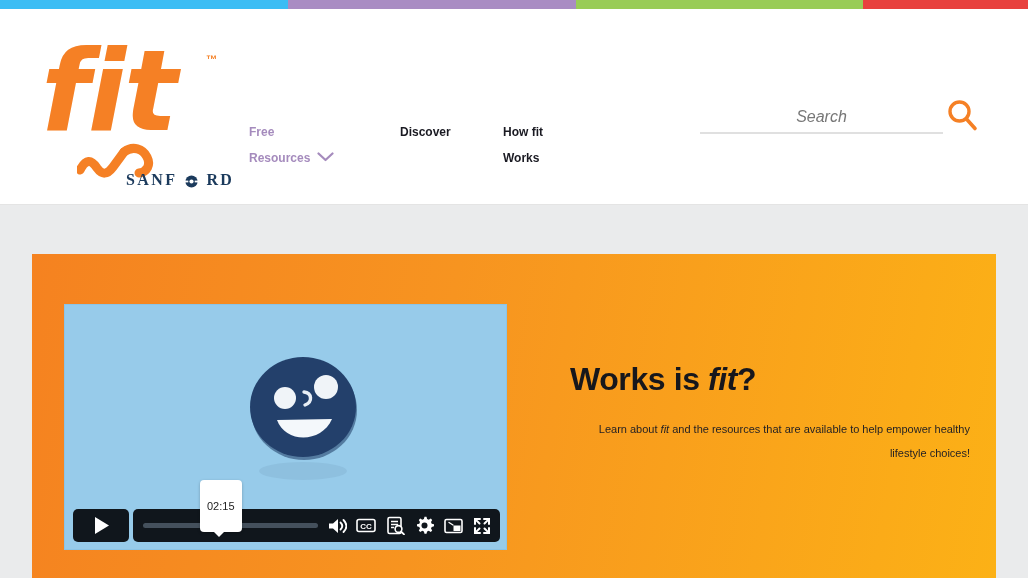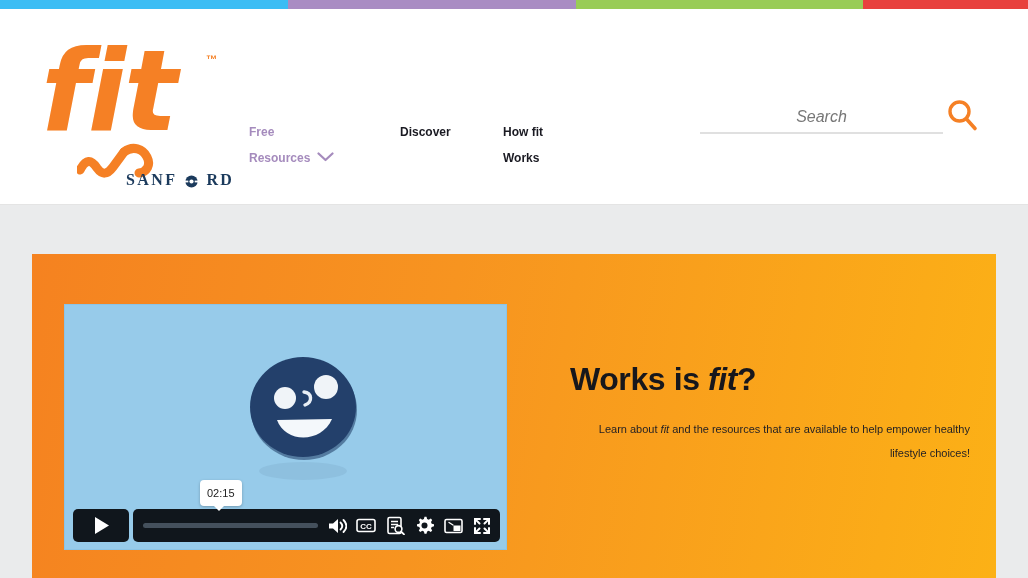--- a/index.html
+++ b/index.html
@@ -130,21 +130,21 @@
     border-radius: 3px;
   }
   .ctrl-icon {
     background: none; border: none; padding: 0; cursor: pointer;
     display: flex; align-items: center; justify-content: center;
     width: 20px; height: 20px; flex: none; text-align: center;
   }
   .tooltip {
     position: absolute; left: 67px; top: -29px;
     background: #fff; border-radius: 4px;
-    padding: 7px 7px; font-size: 11px; color: #222;
+    padding: 20px 7px; font-size: 11px; color: #222;
     font-family: "Liberation Sans", sans-serif;
     box-shadow: 0 1px 3px rgba(0,0,0,.25);
   }
   .tooltip::after {
     content: ""; position: absolute; left: 14px; bottom: -5px;
     border-left: 5px solid transparent;
     border-right: 5px solid transparent;
     border-top: 5px solid #fff;
   }
 

